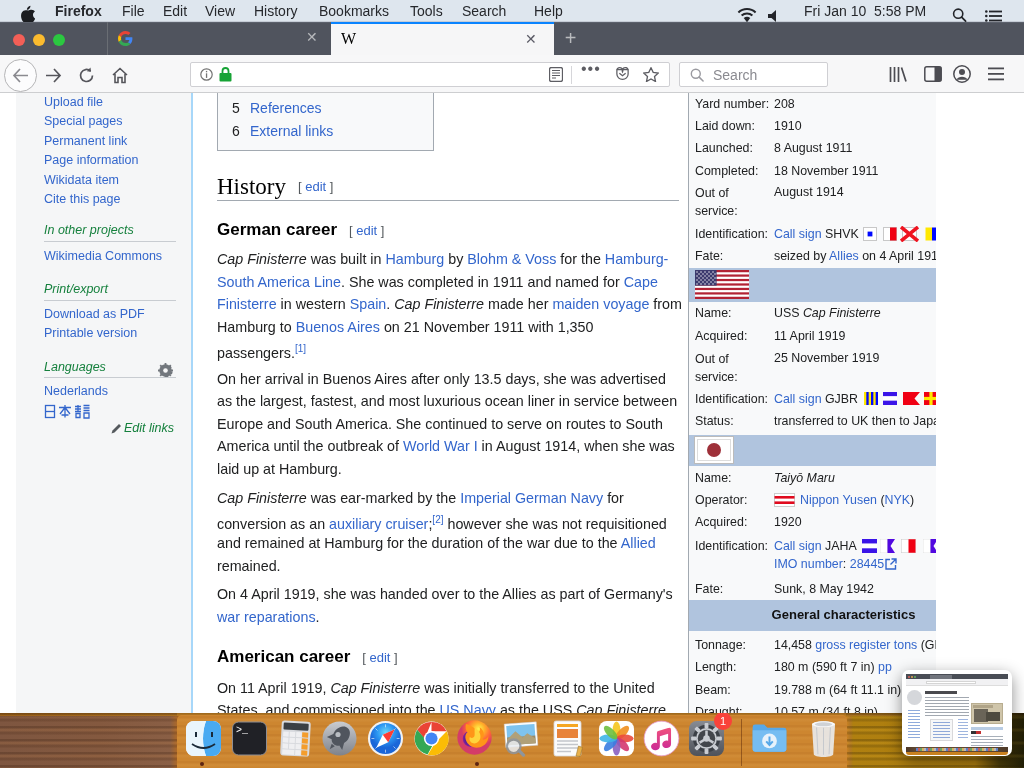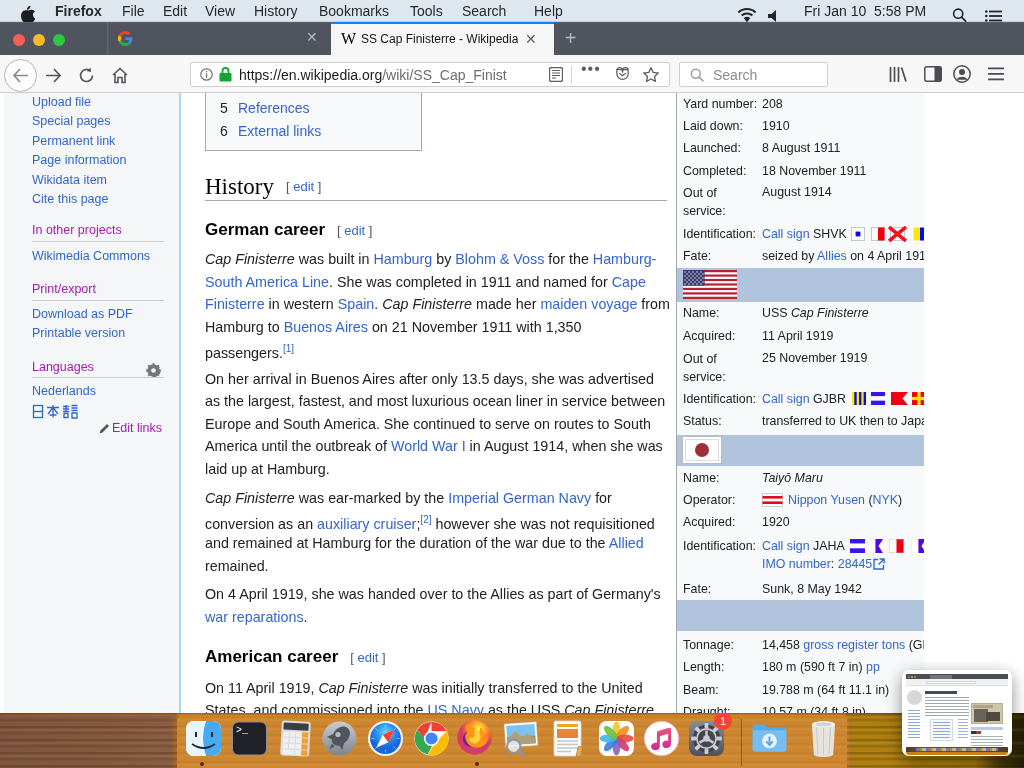--- a/index.html
+++ b/index.html
@@ -27,26 +27,26 @@
 
 #navbar { position:absolute; top:55px; left:0; width:1024px; height:38px;
   background:#f7f7f8; border-bottom:1px solid #cdced0; z-index:5; }
 #urlbar { position:absolute; left:190px; top:7px; width:480px; height:25px;
   background:#fff; border:1px solid #cfcfd3; border-radius:2px; }
 #searchbar { position:absolute; left:679px; top:7px; width:149px; height:25px;
   background:#fff; border:1px solid #cfcfd3; border-radius:2px; }
 .navicon { position:absolute; color:#58585e; }
 
 
-#content { position:absolute; top:91px; left:4px; width:920px; height:622px;
+#content { position:absolute; top:91px; left:16px; width:920px; height:622px;
   background:#fff; overflow:hidden; }
 #sidebar { position:absolute; left:0; top:0; width:177px; height:622px;
   background:#f5f6f7; border-right:2px solid #a7d7f9; }
 .sblink { position:absolute; left:28px; font-size:12.5px; color:#3366cc; white-space:nowrap; }
-.sbhead { position:absolute; left:28px; font-size:12.5px; color:#a21caf; white-space:nowrap; }
+.sbhead { position:absolute; left:28px; font-size:12.5px; color:#15803d; white-space:nowrap;font-style:italic; }
 .sbline { position:absolute; left:28px; width:132px; border-top:1px solid #c8ccd1; }
 
 .wlink { color:#3366cc; text-decoration:none; }
 .rlink { color:#3366cc; }
 .line { position:absolute; left:201px; font-size:14.3px; line-height:22px; color:#202122; white-space:nowrap; }
 sup { font-size:10px; }
 
 
 #tocbox { position:absolute; left:201px; top:-28px; width:217px; height:88px;
   background:#f8f9fa; border:1px solid #a2a9b1; font-size:14px; }
@@ -117,21 +117,20 @@
     <svg class="abs" style="left:10px;top:9px" width="15" height="15" viewBox="0 0 48 48">
       <path fill="#ea4335" d="M24 9.5c3.5 0 6.6 1.2 9.1 3.6l6.8-6.8C35.8 2.4 30.3 0 24 0 14.6 0 6.5 5.4 2.6 13.2l7.9 6.2C12.4 13.6 17.7 9.5 24 9.5z"></path>
       <path fill="#4285f4" d="M46.1 24.5c0-1.6-.1-3.1-.4-4.5H24v9h12.4c-.5 2.9-2.2 5.4-4.6 7l7.5 5.8c4.4-4.1 6.8-10.1 6.8-17.3z"></path>
       <path fill="#fbbc05" d="M10.5 28.6c-.5-1.5-.8-3-.8-4.6s.3-3.1.8-4.6l-7.9-6.2C1 16.5 0 20.1 0 24s1 7.5 2.6 10.8l7.9-6.2z"></path>
       <path fill="#34a853" d="M24 48c6.3 0 11.6-2.1 15.4-5.7l-7.5-5.8c-2.1 1.4-4.8 2.2-7.9 2.2-6.3 0-11.6-4.1-13.5-9.9l-7.9 6.2C6.5 42.6 14.6 48 24 48z"></path>
     </svg>
     <span class="closex" style="left:198px">✕</span>
   </div>
   <div id="tab2">
     <span class="abs" style="left:10px;top:0;height:31px;line-height:29px;font-family:'Liberation Serif',serif;font-size:16px;color:#000">W</span>
-    <span class="tabtxt" style="left:30px;color:#15141a">SS Cap Finisterre - Wikipedia</span>
     <span class="closex" style="left:194px;color:#5b5b66">✕</span>
   </div>
   <div class="abs" style="left:562px;top:26px;width:17px;height:24px;color:#b9bbbe;font-size:20px;line-height:24px;text-align:center">+</div>
 
   <div id="navbar">
     <div class="abs" style="left:4px;top:4px;width:33px;height:33px;border:1px solid #b5b5b7;border-radius:50%;background:#fcfcfd"></div>
     <svg class="abs" style="left:12px;top:13px" width="17" height="15" viewBox="0 0 17 15">
       <path d="M8 1 L2 7.5 L8 14 M2.5 7.5 L16 7.5" stroke="#8a8a90" stroke-width="1.7" fill="none"></path>
     </svg>
     <svg class="abs" style="left:45px;top:13px" width="17" height="15" viewBox="0 0 17 15">
@@ -147,21 +146,20 @@
     <div id="urlbar">
       <svg class="abs" style="left:9px;top:5px" width="13" height="13" viewBox="0 0 13 13">
         <circle cx="6.5" cy="6.5" r="5.7" fill="none" stroke="#737373" stroke-width="1.2"></circle>
         <rect x="5.9" y="2.9" width="1.3" height="1.4" fill="#737373"></rect>
         <rect x="5.9" y="5.3" width="1.3" height="4.6" fill="#737373"></rect>
       </svg>
       <svg class="abs" style="left:28px;top:4px" width="13" height="15" viewBox="0 0 13 15">
         <rect x="0.5" y="6" width="12" height="8.5" rx="1" fill="#16a335"></rect>
         <path d="M3.5 6 V4 a3 3 0 0 1 6 0 V6" stroke="#16a335" stroke-width="1.8" fill="none"></path>
       </svg>
-      <span class="abs" style="left:48px;top:4px;font-size:14px;color:#1a1a1e">https://en.wikipedia.org<span style="color:#6c6c72">/wiki/SS_Cap_Finist</span></span>
       <svg class="abs" style="left:358px;top:4px" width="14" height="15" viewBox="0 0 14 15">
         <rect x="0.5" y="0.5" width="13" height="14" rx="2" fill="none" stroke="#5d5d63" stroke-width="1.3"></rect>
         <path d="M3 3.5 H11 M3 6 H11 M3 8.5 H11 M3 11 H7" stroke="#5d5d63" stroke-width="1.2"></path>
       </svg>
       <div class="abs" style="left:380px;top:3px;width:1px;height:18px;background:#d6d6da"></div>
       <span class="abs" style="left:390px;top:-3px;font-size:16px;color:#5d5d63;letter-spacing:1px">•••</span>
       <svg class="abs" style="left:424px;top:4px" width="15" height="15" viewBox="0 0 24 24">
         <path d="M3 4 h18 v7 a9 9 0 0 1 -18 0 z M3 4 a2.5 2.5 0 0 1 9 4 a2.5 2.5 0 0 1 9 -4" fill="none" stroke="#5d5d63" stroke-width="2"></path>
         <path d="M7 10 l5 4 l5 -4" fill="none" stroke="#5d5d63" stroke-width="2"></path>
       </svg>
@@ -428,20 +426,21 @@
         </svg>
       <span class="ival" style="top:475px"><span class="rlink">IMO number</span>: <span class="rlink">28445</span></span>
       <svg class="abs" style="left:196px;top:477px" width="12" height="12" viewBox="0 0 12 12">
           <path d="M10.5 7 V11 H1 V1.5 H5" fill="none" stroke="#3366cc" stroke-width="1.4"></path>
           <path d="M6.5 1 H11 V5.5 M11 1 L5.5 6.5" fill="none" stroke="#3366cc" stroke-width="1.4"></path>
         </svg>
       <span class="ilabel" style="top:500px">Fate:</span>
         <span class="ival" style="top:500px">Sunk, 8 May 1942</span>
 
       <div class="iband" style="top:519px;height:31px"></div>
+      <span class="abs" style="left:0;top:526px;width:309px;text-align:center;font-weight:bold;font-size:13px;color:#111">General characteristics</span>
 
       <span class="ilabel" style="top:556px">Tonnage:</span>
         <span class="ival" style="top:556px">14,458 <span class="rlink">gross register tons</span> (GRT)</span>
       <span class="ilabel" style="top:578px">Length:</span>
         <span class="ival" style="top:578px">180 m (590 ft 7 in) <span class="rlink">pp</span></span>
       <span class="ilabel" style="top:601px">Beam:</span>
         <span class="ival" style="top:601px">19.788 m (64 ft 11.1 in)</span>
       <span class="ilabel" style="top:623px">Draught:</span>
         <span class="ival" style="top:623px">10.57 m (34 ft 8 in)</span>
     </div>

